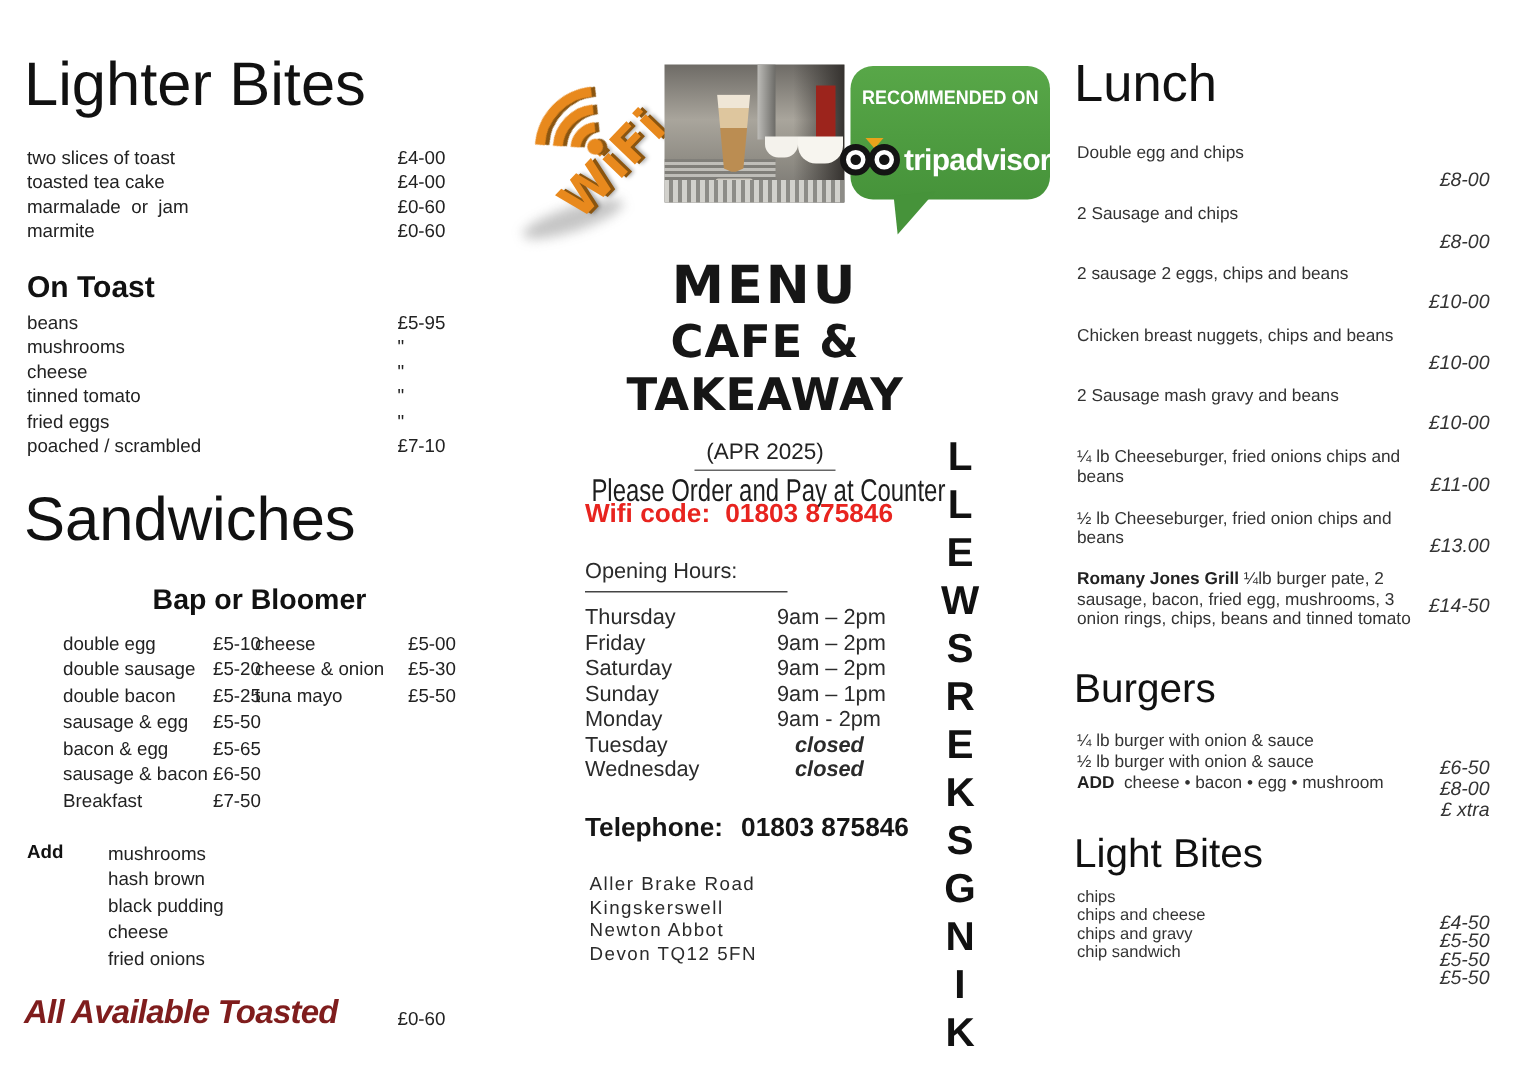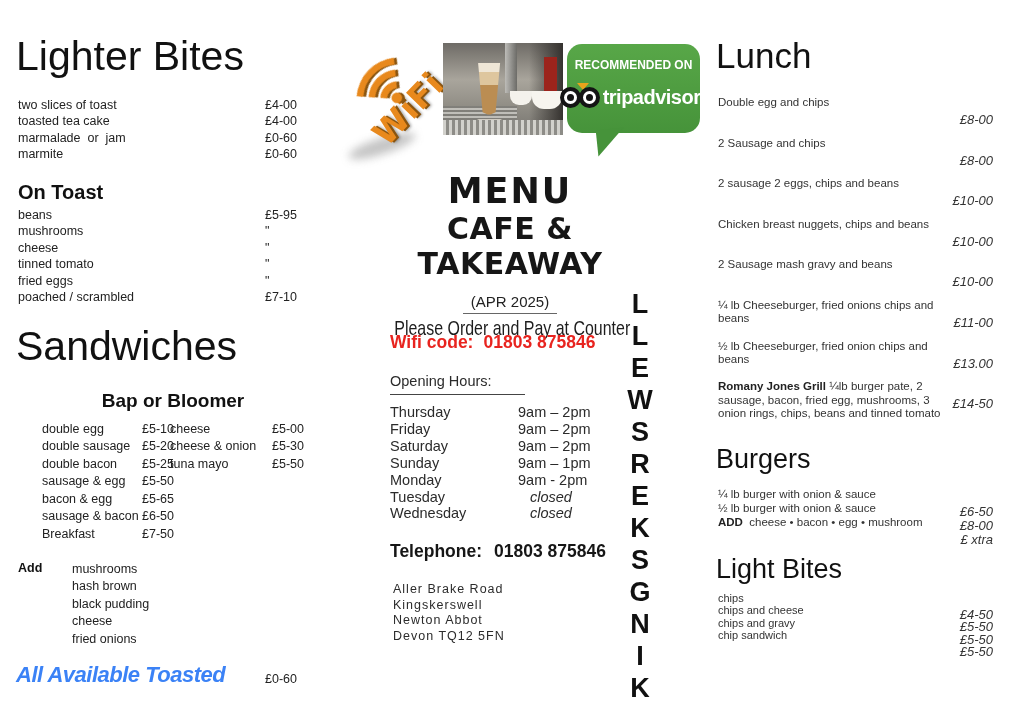--- a/index.html
+++ b/index.html
@@ -27,21 +27,21 @@
   #sand-col1{left:18px;margin-left:24px;}
   #sand-col1 .pname{width:100px;}
   #sand-col2{left:170px;}
   #sand-col2 .pname{width:102px;}
 
   #add-block{position:absolute;left:18px;top:561px;}
   #add-label{position:absolute;left:0;top:0;font-size:12.5px;font-weight:700;color:#111;}
   #add-list{position:absolute;left:54px;top:0;width:160px;}
   #add-list .prow{line-height:17.4px;}
 
-  #toasted-note{position:absolute;left:16px;top:662px;font-size:22px;font-weight:700;font-style:italic;color:#3b82f6;letter-spacing:-0.5px;}
+  #toasted-note{position:absolute;left:16px;top:662px;font-size:22px;font-weight:700;font-style:italic;color:#7f1d1d;letter-spacing:-0.5px;}
   #toasted-price{position:absolute;left:265px;top:672px;font-size:12.5px;}
 
   
   #wifi-icon{position:absolute;left:345px;top:30px;width:118px;height:126px;}
   #wifi-rot{position:absolute;left:10px;top:4px;width:98px;height:118px;transform:rotate(-46deg);transform-origin:50% 60%;
             display:flex;flex-direction:column;align-items:center;}
   #wifi-rot svg{filter:drop-shadow(2px 2px 0 #8a5510);}
   #wifi-word{font-size:33px;font-weight:800;color:#e8891d;letter-spacing:1px;line-height:.9;
              text-shadow:2px 2px 0 #8a5510,3px 3px 3px rgba(0,0,0,.35);font-family:"DejaVu Sans",sans-serif;margin-top:-4px;}
   #wifi-shadow{position:absolute;left:2px;bottom:2px;width:70px;height:16px;background:rgba(90,90,90,.35);
@@ -60,21 +60,21 @@
   .ph-cup2{position:absolute;left:74%;bottom:26px;width:30px;height:18px;background:#f7f5ef;border-radius:0 0 12px 12px;}
   .ph-tray{position:absolute;left:0;bottom:0;width:100%;height:15px;
            background:repeating-linear-gradient(90deg,#d2d1cc 0 3px,#8d8c87 3px 6px);}
   .ph-grid{position:absolute;left:0;bottom:13px;width:62%;height:16px;
            background:repeating-linear-gradient(0deg,#c9c8c3 0 2px,#7e7d78 2px 4px);opacity:.85;}
 
   #ta-badge{position:absolute;left:567px;top:44px;width:133px;height:89px;border-radius:15px;
             background:linear-gradient(180deg,#58a748,#46933a);}
   #ta-rec{margin-top:13px;text-align:center;color:#fff;font-size:13px;font-weight:700;letter-spacing:0;
           transform:scaleX(.92);white-space:nowrap;}
-  #ta-row{display:flex;align-items:center;justify-content:center;margin-top:14px;}
+  #ta-row{display:flex;justify-content:center;margin-top:24px;}
   .eye{position:relative;display:inline-block;width:21px;height:21px;border:4px solid #141414;border-radius:50%;
        background:#fff;box-sizing:border-box;}
   .eye + .eye{margin-left:-2px;}
   .pupil{position:absolute;left:50%;top:50%;width:7px;height:7px;margin:-3.5px 0 0 -3.5px;border-radius:50%;background:#141414;}
   .beak{position:absolute;width:0;height:0;border-left:6px solid transparent;border-right:6px solid transparent;
         border-top:7px solid #e9a31b;left:17px;top:-4px;}
   #ta-owl{position:relative;display:inline-flex;}
   #ta-brand{color:#fff;font-size:20px;font-weight:600;letter-spacing:-0.5px;margin-left:3px;}
   #ta-reg{color:#fff;font-size:8px;vertical-align:super;margin-left:1px;}
   #ta-tail{position:absolute;left:30px;bottom:-22px;width:0;height:0;
@@ -89,21 +89,21 @@
   #order-note span{display:inline-block;font-size:21px;color:#1d1d1d;transform:scaleX(.76);transform-origin:center;white-space:nowrap;}
 
   #wifi-code{position:absolute;left:390px;top:332px;font-size:17.5px;font-weight:700;color:#e8241f;}
   #wifi-code .num{margin-left:10px;}
 
   #oh-label{position:absolute;left:390px;top:373px;font-size:14.5px;color:#2b2b2b;
             width:135px;border-bottom:1.2px solid #444;padding-bottom:5px;}
   #hours-list{position:absolute;left:390px;top:404px;width:230px;}
   .hrow{display:flex;font-size:14.5px;line-height:16.9px;color:#2b2b2b;}
   .hday{width:128px;}
-  .closed{font-style:italic;padding-left:12px;}
+  .closed{font-style:italic;padding-left:12px;font-weight:bold;}
 
   #phone-line{position:absolute;left:390px;top:541px;font-size:17.5px;font-weight:700;color:#161616;}
   #phone-line .num{margin-left:12px;}
 
   #address{position:absolute;left:393px;top:582px;}
   .addr-row{font-size:12.5px;line-height:15.5px;letter-spacing:1px;color:#2b2b2b;}
 
   #vertical-name{position:absolute;left:624px;top:289px;height:380px;
                  writing-mode:vertical-rl;text-orientation:upright;
                  font-size:27px;font-weight:700;letter-spacing:2px;color:#111;}

